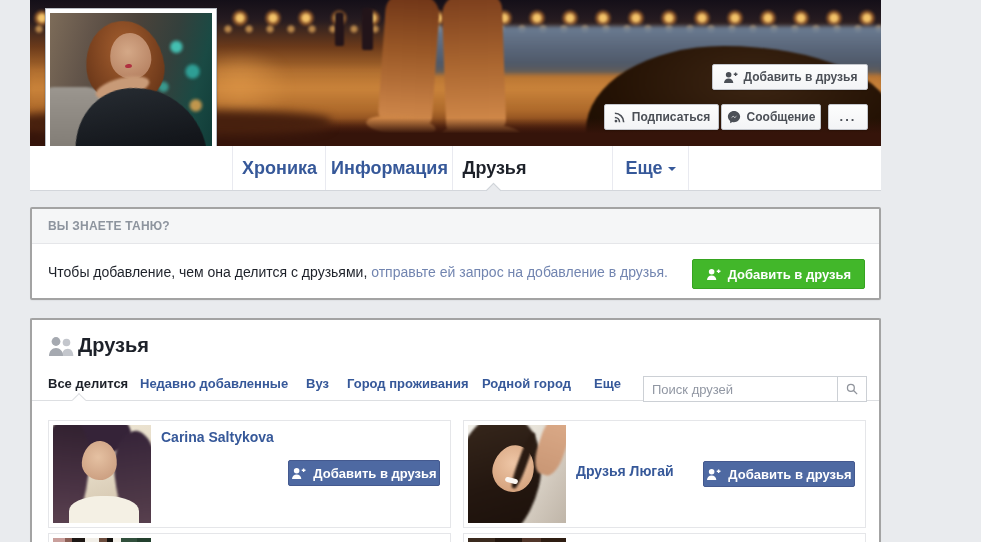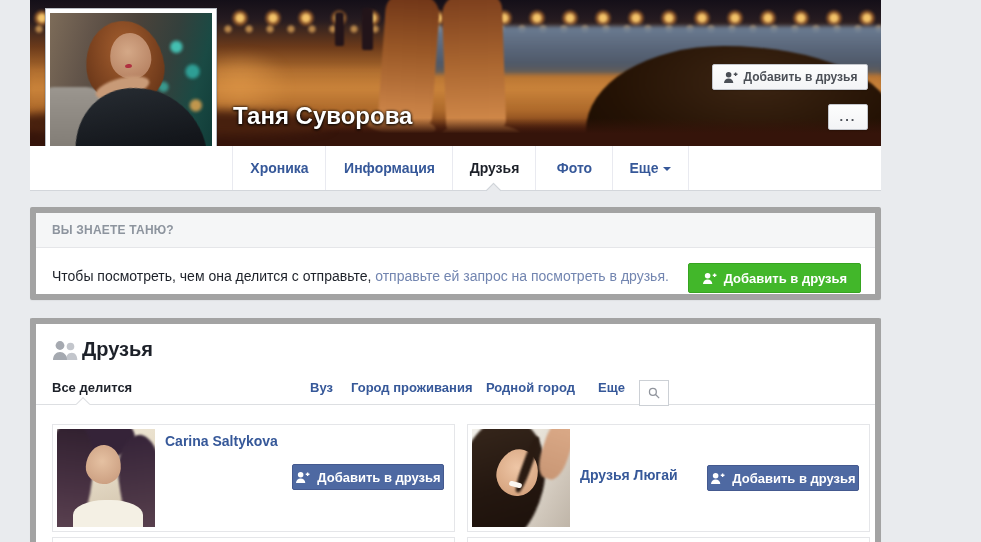--- a/index.html
+++ b/index.html
@@ -79,34 +79,34 @@
     border:1px solid #c3c6cc;border-radius:2px;color:#4b4f56;font-size:12px;font-weight:bold;
     display:flex;align-items:center;justify-content:center;gap:6px;cursor:pointer;box-shadow:0 1px 1px rgba(0,0,0,.15);}
   .cbtn svg{flex:0 0 auto;}
   .cbtn-add{left:712px;top:64px;width:156px;}
   .cbtn-follow{left:604px;top:104px;width:115px;}
   .cbtn-msg{left:721px;top:104px;width:100px;}
   .cbtn-more{left:828px;top:104px;width:40px;letter-spacing:2px;font-size:13px;line-height:10px;}
 
   
   .navbar{position:absolute;left:30px;top:146px;width:851px;height:44px;background:#fff;border-bottom:1px solid #d3d6db;box-sizing:content-box;}
-  .tab{position:absolute;top:0;height:44px;line-height:44px;text-align:center;font-size:14px;font-weight:bold;
+  .tab{position:absolute;top:0;height:44px;line-height:44px;text-align:center;font-size:18px;font-weight:bold;
     color:#365899;border-left:1px solid #e9eaf0;cursor:pointer;}
   .tab.active{color:#1d2129;cursor:default;}
   .tab.t1{left:202px;width:93px;}
   .tab.t2{left:295px;width:127px;}
   .tab.t3{left:422px;width:83px;}
   .tab.t4{left:505px;width:77px;}
   .tab.t5{left:582px;width:77px;border-right:1px solid #e9eaf0;box-sizing:border-box;}
   .caret{display:inline-block;width:0;height:0;border:4px solid transparent;border-top-color:#365899;margin-left:5px;vertical-align:middle;margin-top:3px;}
   .nav-notch{position:absolute;left:458px;top:39px;width:10px;height:10px;background:#e9ebee;
     border-left:1px solid #cfd3d8;border-top:1px solid #cfd3d8;transform:rotate(45deg);}
 
   
-  .card{position:absolute;background:#fff;border:6px solid #a3a3a3;border-radius:2px;box-sizing:border-box;box-shadow:0 1px 1px rgba(0,0,0,.04);}
+  .card{position:absolute;background:#fff;border:2px solid #a3a3a3;border-radius:2px;box-sizing:border-box;box-shadow:0 1px 1px rgba(0,0,0,.04);}
   .know-card{left:30px;top:207px;width:851px;height:93px;}
   .kc-header{height:34px;line-height:34px;background:#f5f6f7;border-bottom:1px solid #e5e6e9;
     padding:0 16px;font-size:12px;font-weight:bold;color:#8d949e;letter-spacing:.2px;}
   .kc-body{position:relative;height:57px;}
   .kc-text{position:absolute;left:16px;top:20px;font-size:14px;color:#1d2129;}
   .kc-text .lnk{color:#7285b0;cursor:pointer;}
   .btn-green{position:absolute;right:14px;top:15px;height:28px;padding:0 13px;background:#42b72a;border:1px solid #36a420;
     border-radius:2px;color:#fff;font-size:13px;font-weight:bold;display:flex;align-items:center;gap:7px;cursor:pointer;}
 
   
@@ -192,47 +192,60 @@
       <div class="bokeh"></div>
       <div class="chair"></div>
       <div class="hair"></div>
       <div class="face"></div>
       <div class="lips"></div>
       <div class="shoulder"></div>
       <div class="dress"></div>
     </div>
   </div>
 
-  <div class="profile-name">Таня Суворова</div>
 
   <div class="cbtn cbtn-add">
     <svg width="15" height="13" viewBox="0 0 16 14" style="color:#4b4f56">
       <circle cx="6" cy="4" r="3" fill="currentColor"></circle>
         <path d="M1 13c0-3 2.2-5 5-5s5 2 5 5z" fill="currentColor"></path>
       <path d="M11.5 3.5h4M13.5 1.5v4" stroke="currentColor" stroke-width="1.5" fill="none"></path>
     </svg>
     <span>Добавить в друзья</span>
   </div>
+  <div class="cbtn cbtn-follow">
+    <svg width="13" height="13" viewBox="0 0 14 14" style="color:#4b4f56">
+      <path d="M2 7a5 5 0 0 1 5 5" fill="none" stroke="currentColor" stroke-width="1.7"></path>
+      <path d="M2 2.5A9.5 9.5 0 0 1 11.5 12" fill="none" stroke="currentColor" stroke-width="1.7"></path>
+      <circle cx="3.2" cy="10.8" r="1.5" fill="currentColor"></circle>
+    </svg>
+    <span>Подписаться</span>
+  </div>
+  <div class="cbtn cbtn-msg">
+    <svg width="14" height="14" viewBox="0 0 16 16" style="color:#4b4f56">
+      <path d="M8 1C4.1 1 1 3.9 1 7.5c0 2 1 3.8 2.6 5V15l2.5-1.4c.6.2 1.2.3 1.9.3 3.9 0 7-2.9 7-6.4S11.9 1 8 1z" fill="currentColor"></path>
+      <path d="M4.3 9.6L7 6.6l1.9 1.6 2.8-2.3-2.7 3.1-1.8-1.6z" fill="#fff"></path>
+    </svg>
+    <span>Сообщение</span>
+  </div>
   <div class="cbtn cbtn-more">
     <span>...</span>
   </div>
 
   <div class="navbar">
     <div class="tab t1"><span>Хроника</span></div>
     <div class="tab t2"><span>Информация</span></div>
     <div class="tab t3 active"><span>Друзья</span></div>
-    <div class="tab t4"><span>Фото</span></div>
     <div class="tab t5"><span>Еще</span><span class="caret"></span></div>
     <div class="nav-notch"></div>
   </div>
 
   <div class="card know-card">
     <div class="kc-header">ВЫ ЗНАЕТЕ ТАНЮ?</div>
     <div class="kc-body">
-      <div class="kc-text"><span>Чтобы посмотреть, чем она делится с отправьте, </span><span class="lnk">отправьте ей запрос на посмотреть в друзья.</span></div>
+      <div class="kc-text"><span>Чтобы добавление, чем она делится с друзьями, </span><span class="lnk">отправьте ей запрос на добавление в друзья.</span></div>
       <div class="btn-green">
         <svg width="15" height="13" viewBox="0 0 16 14" style="color:#fff">
           <circle cx="6" cy="4" r="3" fill="currentColor"></circle>
             <path d="M1 13c0-3 2.2-5 5-5s5 2 5 5z" fill="currentColor"></path>
           <path d="M11.5 3.5h4M13.5 1.5v4" stroke="currentColor" stroke-width="1.5" fill="none"></path>
         </svg>
         <span>Добавить в друзья</span>
       </div>
     </div>
   </div>
@@ -241,28 +254,30 @@
     <svg class="fc-icon" width="27" height="21" viewBox="0 0 27 21">
       <circle cx="18.5" cy="6.5" r="3.8" fill="#c3c6cc"></circle>
       <path d="M13.5 20c.3-4.4 2.9-7.2 6.4-7.2 3.1 0 5.4 2.8 5.4 7.2z" fill="#c3c6cc"></path>
       <circle cx="8" cy="5.5" r="4.4" fill="#a5a9b0"></circle>
       <path d="M1 20c0-4.8 3.1-8 7-8s7 3.2 7 8z" fill="#a5a9b0"></path>
     </svg>
     <div class="fc-title">Друзья</div>
 
     <div class="fc-filters">
       <div class="fitem f1 active"><span>Все делится</span></div>
+      <div class="fitem f2"><span>Недавно добавленные</span></div>
       <div class="fitem f3"><span>Вуз</span></div>
       <div class="fitem f5"><span>Родной город</span></div>
       <div class="fitem f4"><span>Город проживания</span></div>
       <div class="fitem f6"><span>Еще</span></div>
       <div class="filter-notch"></div>
     </div>
 
     <div class="search">
+      <input type="text" placeholder="Поиск друзей" style="">
       <div class="search-btn">
         <svg width="12" height="12" viewBox="0 0 14 14">
           <circle cx="5.7" cy="5.7" r="4" fill="none" stroke="#90949c" stroke-width="1.5"></circle>
           <path d="M8.8 8.8L13 13" stroke="#90949c" stroke-width="1.5"></path>
         </svg>
       </div>
     </div>
 
     <div class="fcard c1">
       <div class="fphoto ph-carina">

